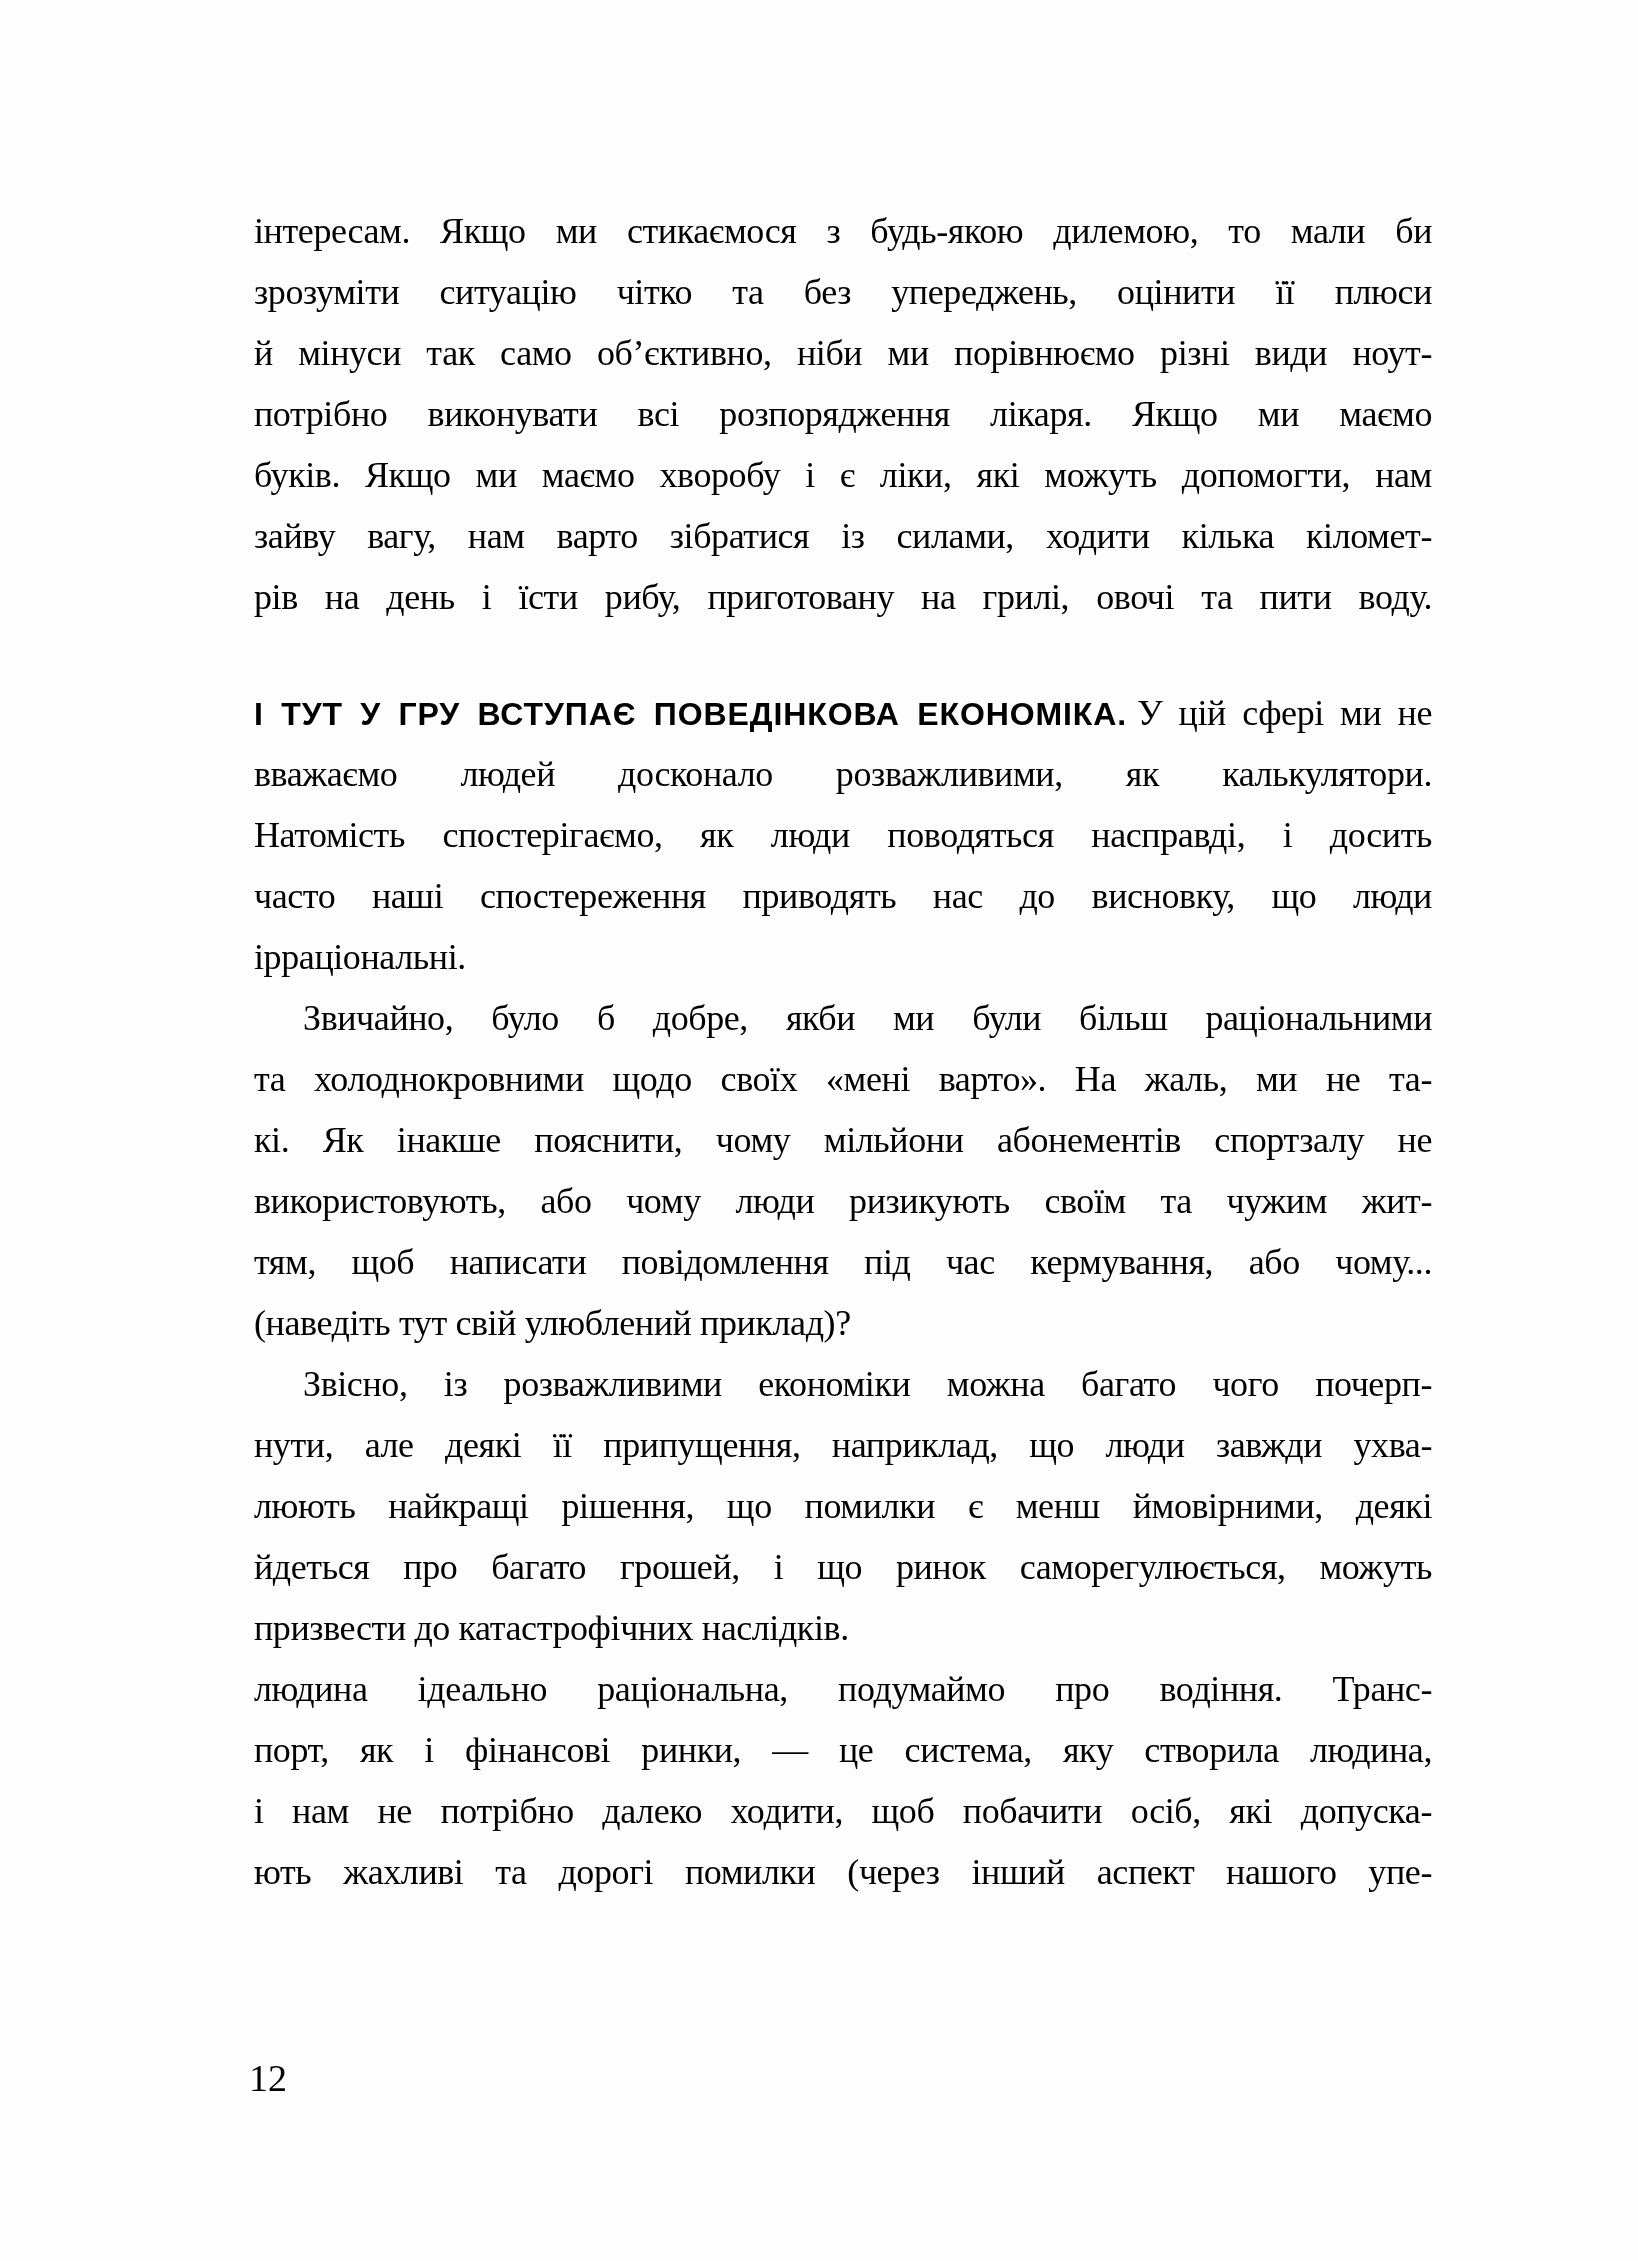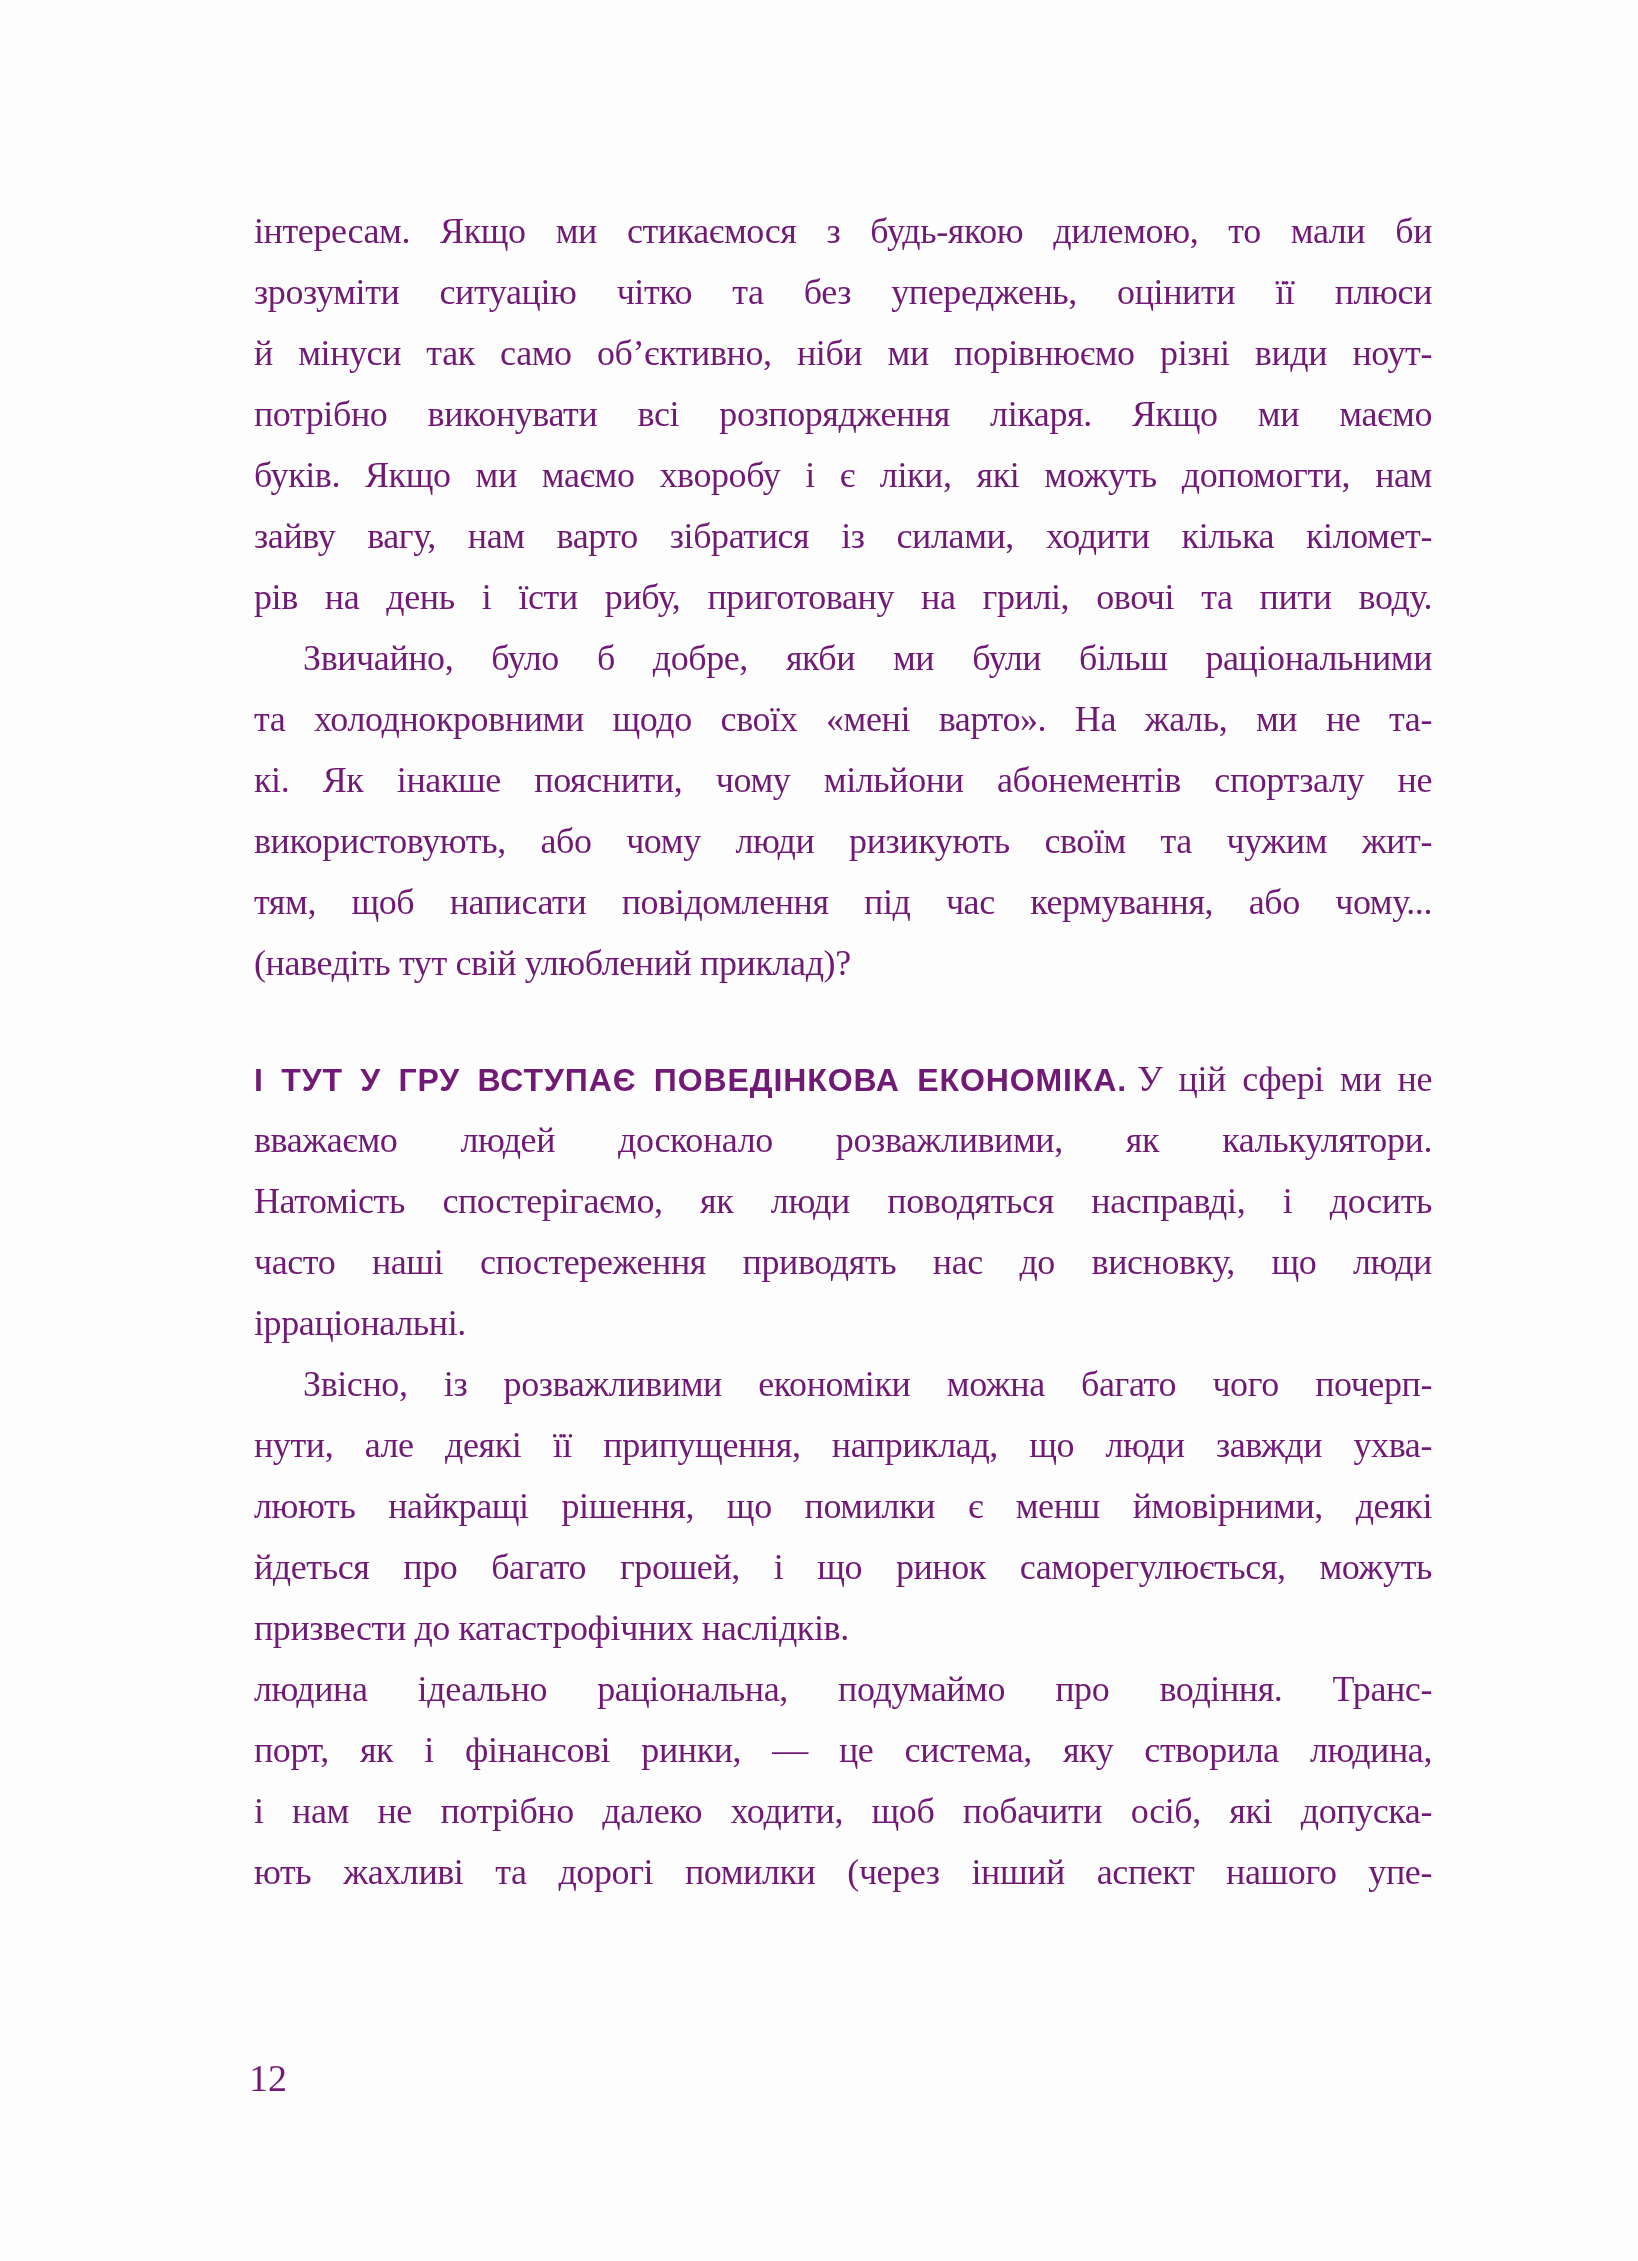--- a/index.html
+++ b/index.html
@@ -5,21 +5,21 @@
   html, body {
     margin: 0;
     padding: 0;
     background: #ffffff;
   }
   .page {
     position: relative;
     width: 1638px;
     height: 2261px;
     background: #fdfdfd;
-    color: #701a75;
+    color: #000000;
     font-family: "Liberation Serif", "DejaVu Serif", serif;
     overflow: hidden;
   }
   .text-block {
     position: absolute;
     left: 254px;
     top: 201px;
     width: 1178px;
     font-size: 36px;
     line-height: 61px;
@@ -63,37 +63,37 @@
     <div class="para">
       <div class="line">інтересам. Якщо ми стикаємося з будь-якою дилемою, то мали би</div>
       <div class="line">зрозуміти ситуацію чітко та без упереджень, оцінити її плюси</div>
       <div class="line">й мінуси так само об’єктивно, ніби ми порівнюємо різні види ноут-</div>
       <div class="line">потрібно виконувати всі розпорядження лікаря. Якщо ми маємо</div>
       <div class="line">буків. Якщо ми маємо хворобу і є ліки, які можуть допомогти, нам</div>
       <div class="line">зайву вагу, нам варто зібратися із силами, ходити кілька кіломет-</div>
       <div class="line">рів на день і їсти рибу, приготовану на грилі, овочі та пити воду.</div>
     </div>
 
-    <div class="para">
-      <div class="line indent">Звичайно, було б добре, якби ми були більш раціональними</div>
-      <div class="line">та холоднокровними щодо своїх «мені варто». На жаль, ми не та-</div>
-      <div class="line">кі. Як інакше пояснити, чому мільйони абонементів спортзалу не</div>
-      <div class="line">використовують, або чому люди ризикують своїм та чужим жит-</div>
-      <div class="line">тям, щоб написати повідомлення під час кермування, або чому...</div>
-      <div class="line left">(наведіть тут свій улюблений приклад)?</div>
-    </div>
-
     <div class="para section-gap">
       <div class="line">
         <span class="bold-lead">І ТУТ У ГРУ ВСТУПАЄ ПОВЕДІНКОВА ЕКОНОМІКА.</span><span>У цій сфері ми не</span>
       </div>
       <div class="line">вважаємо людей досконало розважливими, як калькулятори.</div>
       <div class="line">Натомість спостерігаємо, як люди поводяться насправді, і досить</div>
       <div class="line">часто наші спостереження приводять нас до висновку, що люди</div>
       <div class="line left">ірраціональні.</div>
+    </div>
+
+    <div class="para">
+      <div class="line indent">Звичайно, було б добре, якби ми були більш раціональними</div>
+      <div class="line">та холоднокровними щодо своїх «мені варто». На жаль, ми не та-</div>
+      <div class="line">кі. Як інакше пояснити, чому мільйони абонементів спортзалу не</div>
+      <div class="line">використовують, або чому люди ризикують своїм та чужим жит-</div>
+      <div class="line">тям, щоб написати повідомлення під час кермування, або чому...</div>
+      <div class="line left">(наведіть тут свій улюблений приклад)?</div>
     </div>
 
     <div class="para">
       <div class="line indent">Звісно, із розважливими економіки можна багато чого почерп-</div>
       <div class="line">нути, але деякі її припущення, наприклад, що люди завжди ухва-</div>
       <div class="line">люють найкращі рішення, що помилки є менш ймовірними, деякі</div>
       <div class="line">йдеться про багато грошей, і що ринок саморегулюється, можуть</div>
       <div class="line left">призвести до катастрофічних наслідків.</div>
     </div>
 

